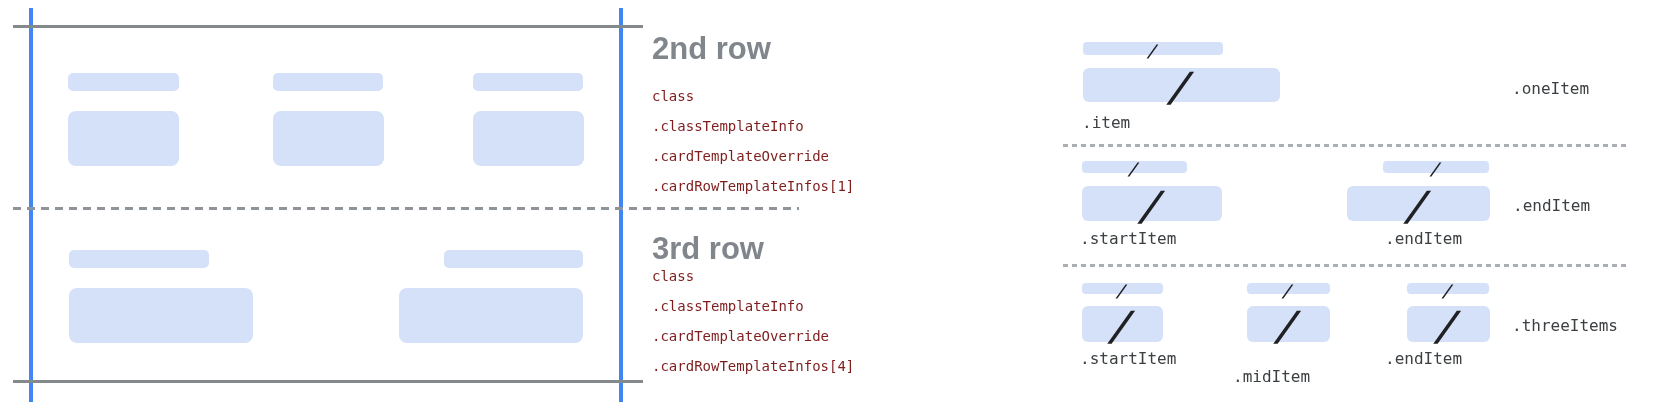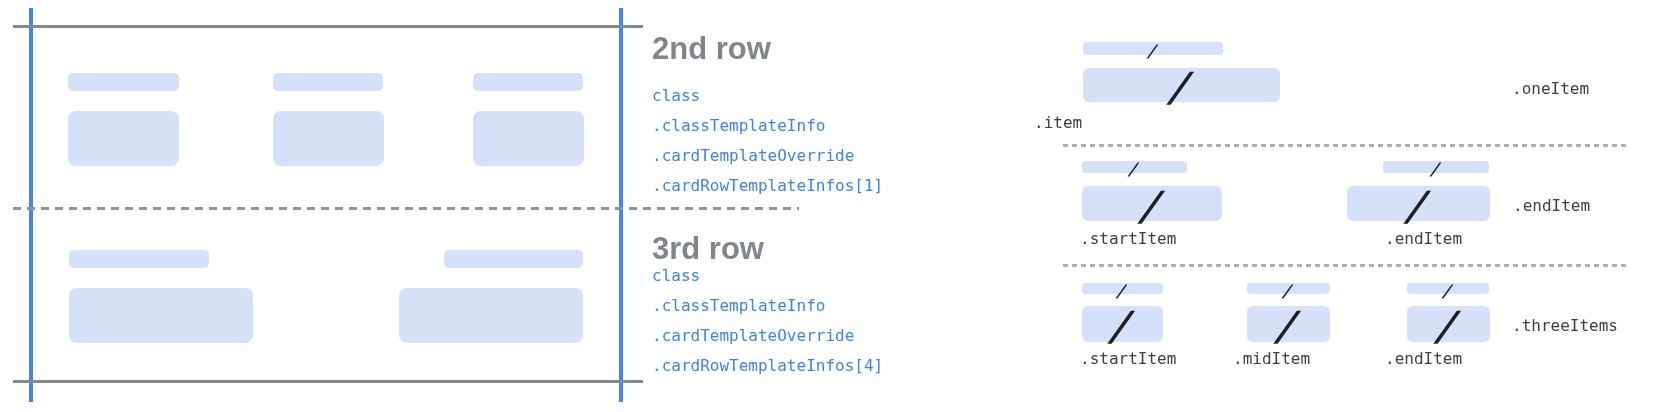--- a/index.html
+++ b/index.html
@@ -27,22 +27,22 @@
   
   .row-heading{
     position:absolute;
     font-family:"Liberation Sans", sans-serif;
     font-weight:bold;font-size:31px;line-height:34px;
     color:#80868B;white-space:nowrap;
   }
   .code{
     position:absolute;
     font-family:"DejaVu Sans Mono", monospace;
-    font-size:16px;line-height:30px;
-    color:#3b82f6;white-space:nowrap;
+    font-size:14px;line-height:30px;
+    color:#7f1d1d;white-space:nowrap;
   }
   
   .bar{
     position:absolute;background:#D5E1F9;
     display:flex;align-items:center;justify-content:center;
     overflow:visible;
   }
   .bar.small{border-radius:4px;}
   .bar.big{border-radius:6px;}
   .slash{
@@ -100,21 +100,21 @@
     <div class="code" style="left:652px;top:351px;">.cardRowTemplateInfos[4]</div>
   </div>
 
   <div>
     <div class="bar small" style="left:1083px;top:42px;width:140px;height:13px;">
       <span class="slash s-sm">/</span>
     </div>
     <div class="bar big" style="left:1083px;top:68px;width:197px;height:34px;">
       <span class="slash s-lg">/</span>
     </div>
-    <div class="mono-label" style="left:1034px;top:110px;">.item</div>
+    <div class="mono-label" style="left:1082px;top:110px;">.item</div>
     <div class="mono-label" style="left:1512px;top:76px;">.oneItem</div>
   </div>
 
   <div class="dotline" style="left:1063px;top:144px;width:567px;"></div>
 
   <div>
     <div class="bar small" style="left:1082px;top:161px;width:105px;height:12px;">
       <span class="slash s-sm">/</span>
     </div>
     <div class="bar big" style="left:1082px;top:186px;width:140px;height:35px;">
@@ -146,18 +146,18 @@
     <div class="bar big" style="left:1247px;top:306px;width:83px;height:36px;">
       <span class="slash s-lg">/</span>
     </div>
     <div class="bar small" style="left:1407px;top:283px;width:82px;height:11px;">
       <span class="slash s-sm">/</span>
     </div>
     <div class="bar big" style="left:1407px;top:306px;width:83px;height:36px;">
       <span class="slash s-lg">/</span>
     </div>
     <div class="mono-label" style="left:1080px;top:346px;">.startItem</div>
-    <div class="mono-label" style="left:1233px;top:346px;">.midItem</div>
+    <div class="mono-label" style="left:1233px;top:364px;">.midItem</div>
     <div class="mono-label" style="left:1385px;top:346px;">.endItem</div>
     <div class="mono-label" style="left:1512px;top:313px;">.threeItems</div>
   </div>
 
 </div>
 
 </body></html>

